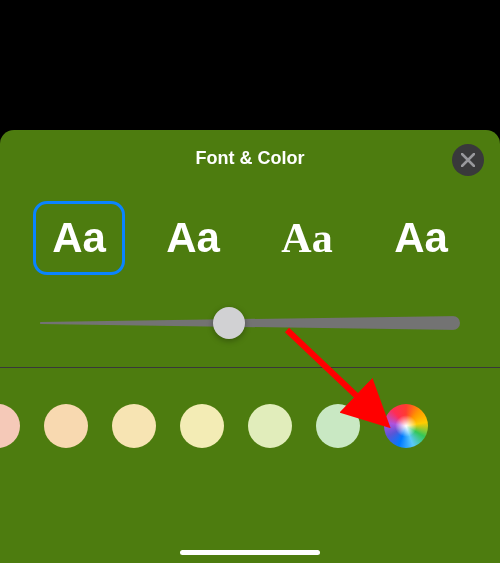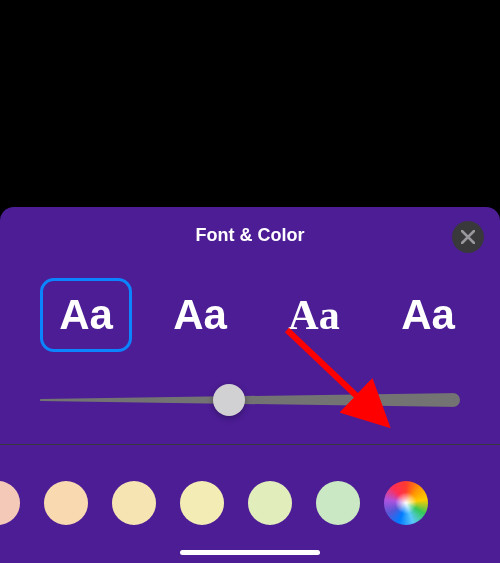--- a/index.html
+++ b/index.html
@@ -15,22 +15,22 @@
       font-family: -apple-system, BlinkMacSystemFont, 'Segoe UI', sans-serif;
       overflow: hidden;
       position: relative;
     }
     
     .sheet {
       position: absolute;
       bottom: 0;
       left: 0;
       right: 0;
-      height: 356px;
-      background: #4c1d95;
+      height: 433px;
+      background: #4d7c0f;
       border-radius: 14px 14px 0 0;
     }
     
     .sheet-header {
       display: flex;
       align-items: center;
       justify-content: center;
       position: relative;
       padding: 18px 0 20px 0;
     }
@@ -58,20 +58,21 @@
     .close-btn svg {
       width: 14px;
       height: 14px;
     }
     
     .font-scroller {
       display: flex;
       gap: 22px;
       padding: 12px 40px 24px 40px;
       overflow: hidden;
+      justify-content: center;
     }
     
     .font-option {
       min-width: 92px;
       height: 74px;
       display: flex;
       align-items: center;
       justify-content: center;
       border-radius: 14px;
       cursor: pointer;

